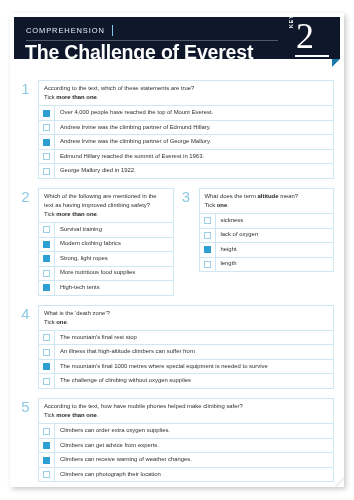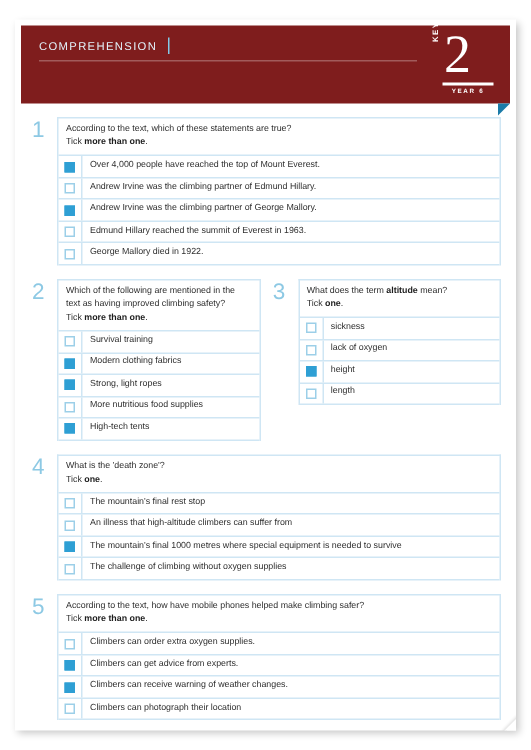--- a/index.html
+++ b/index.html
@@ -14,23 +14,23 @@
     position:absolute;
     left:10px;top:13px;
     width:334px;height:474px;
     background:#ffffff;
     box-shadow:2px 2px 5px rgba(0,0,0,0.22);
     overflow:hidden;
   }
   
   .header{
     position:relative;
-    margin:4px 4px 0 4px;
-    height:52px;
-    background:#7f1d1d;
+    margin:4px 4px 12px 4px;
+    height:42px;
+    background:#0f172a;
     color:#ffffff;
   }
   .header:after{
     content:"";
     position:absolute;
     right:0;bottom:-8px;
     width:0;height:0;
     border-left:8px solid #1b7ba8;
     border-bottom:8px solid transparent;
   }
@@ -191,20 +191,21 @@
 <body>
 
 <div class="page">
 
   <div class="header">
     <div class="eyebrow">
       <span class="k1">COMPREHENSION</span>
       <span class="sep"></span>
     </div>
     <div class="hrule"></div>
+    <div class="title">The Challenge of Everest</div>
 
     <div class="badge">
       <div class="ks">KEY STAGE</div>
       <div class="num">2</div>
       <div class="bar"></div>
       <div class="yr">YEAR 6</div>
     </div>
   </div>
 
   <div class="content">

